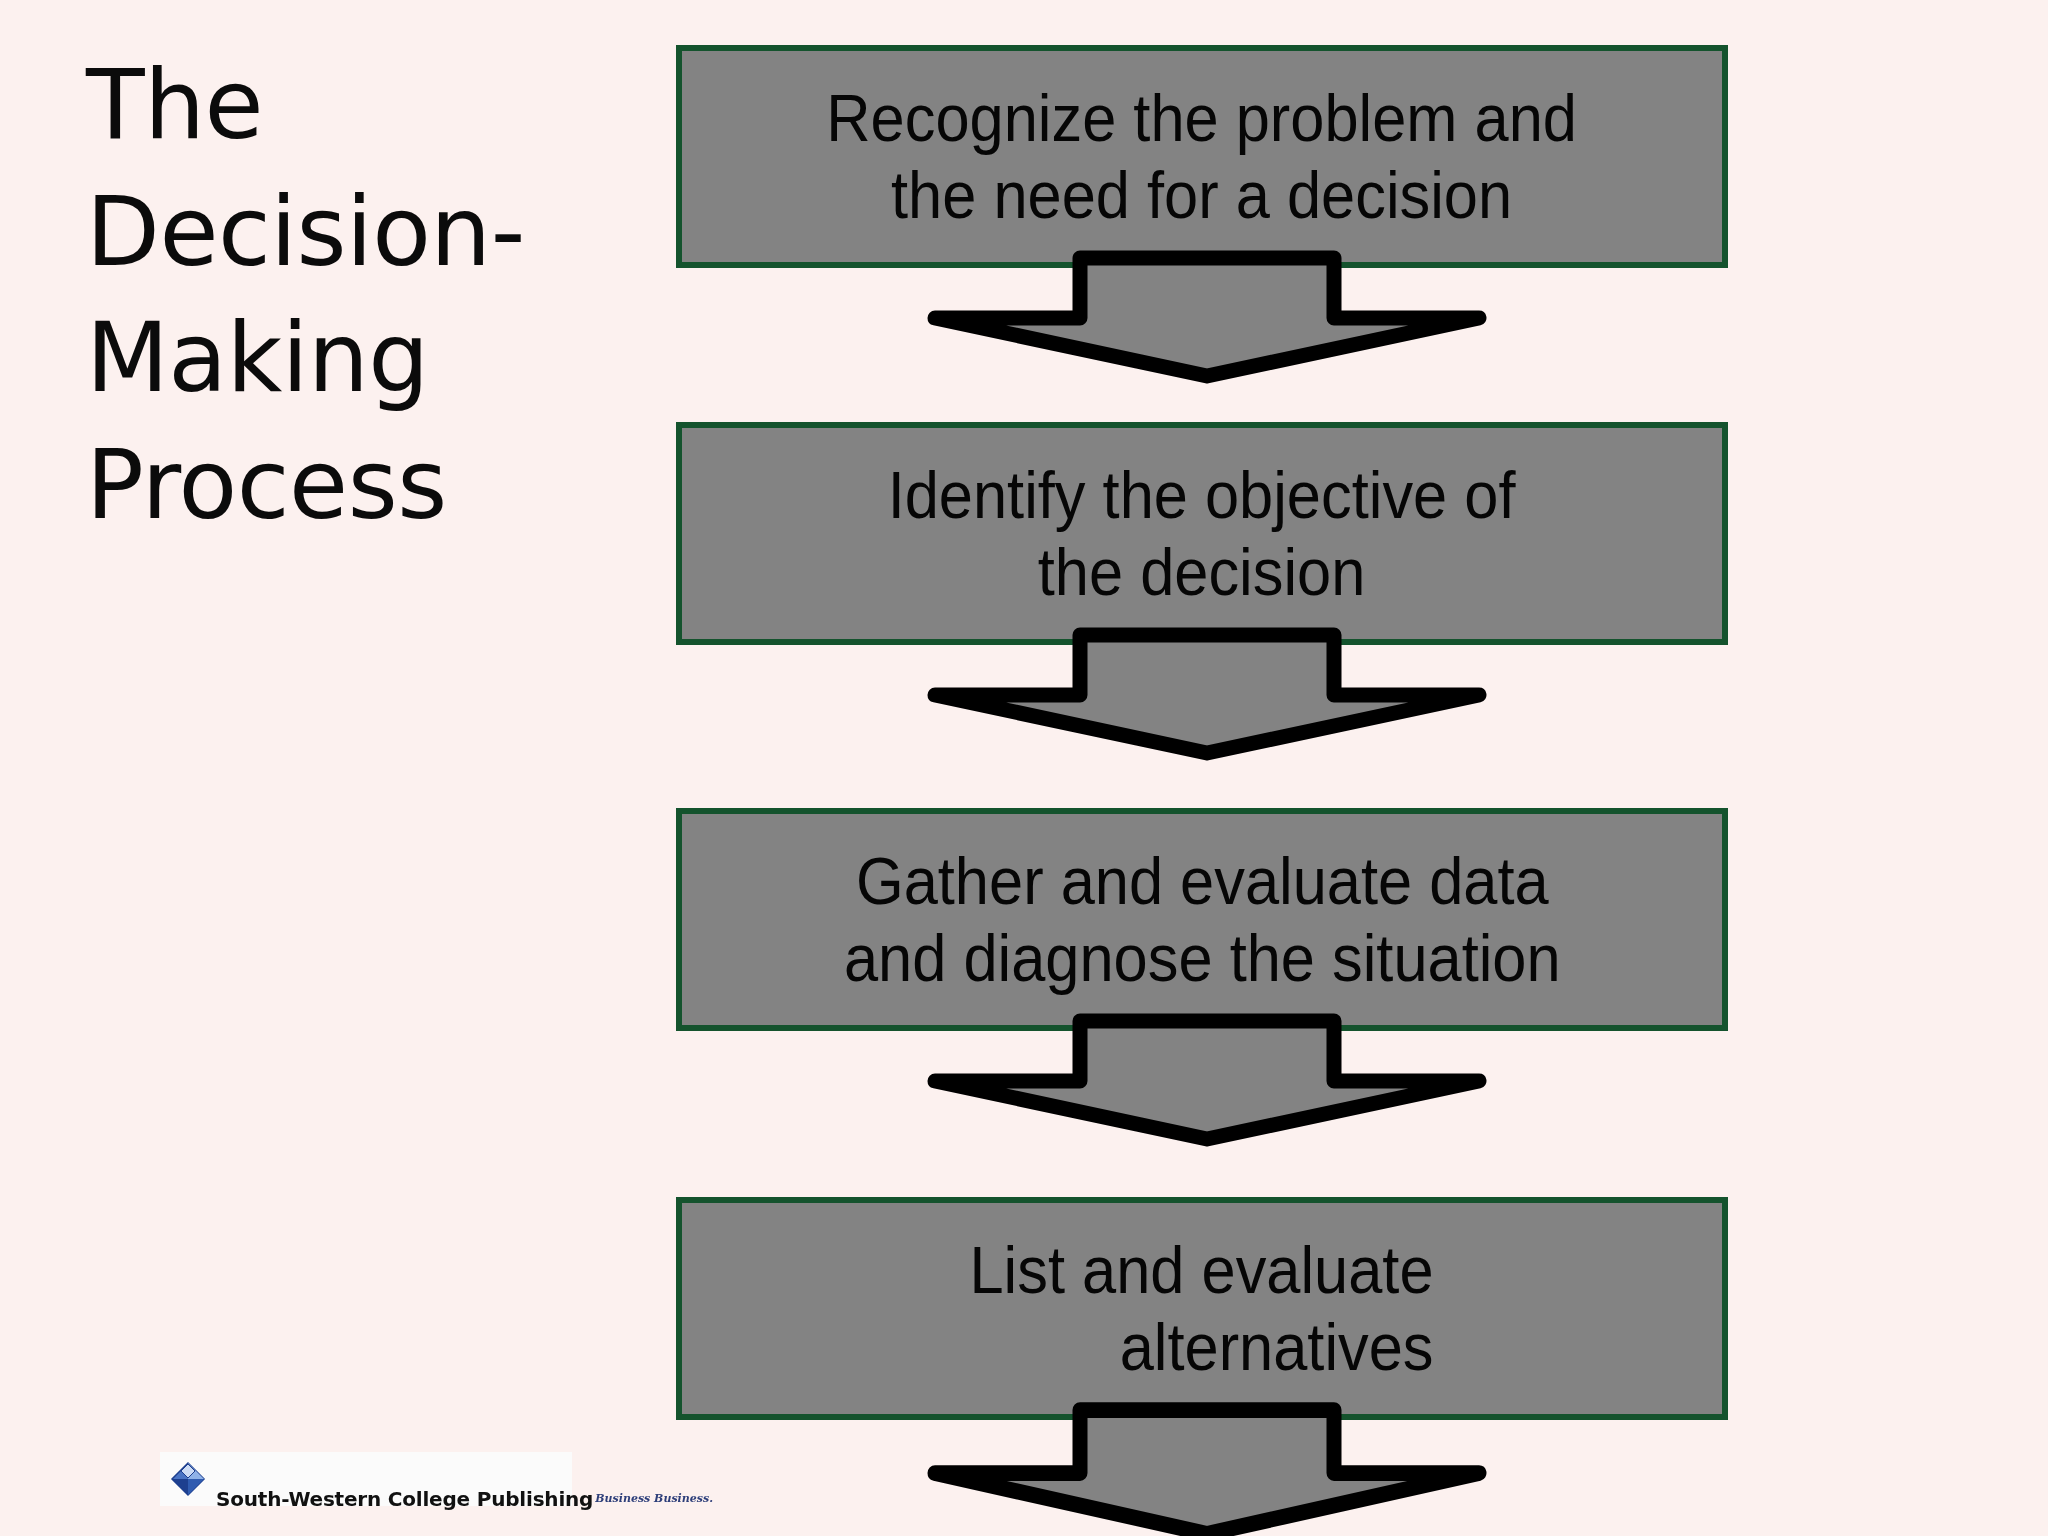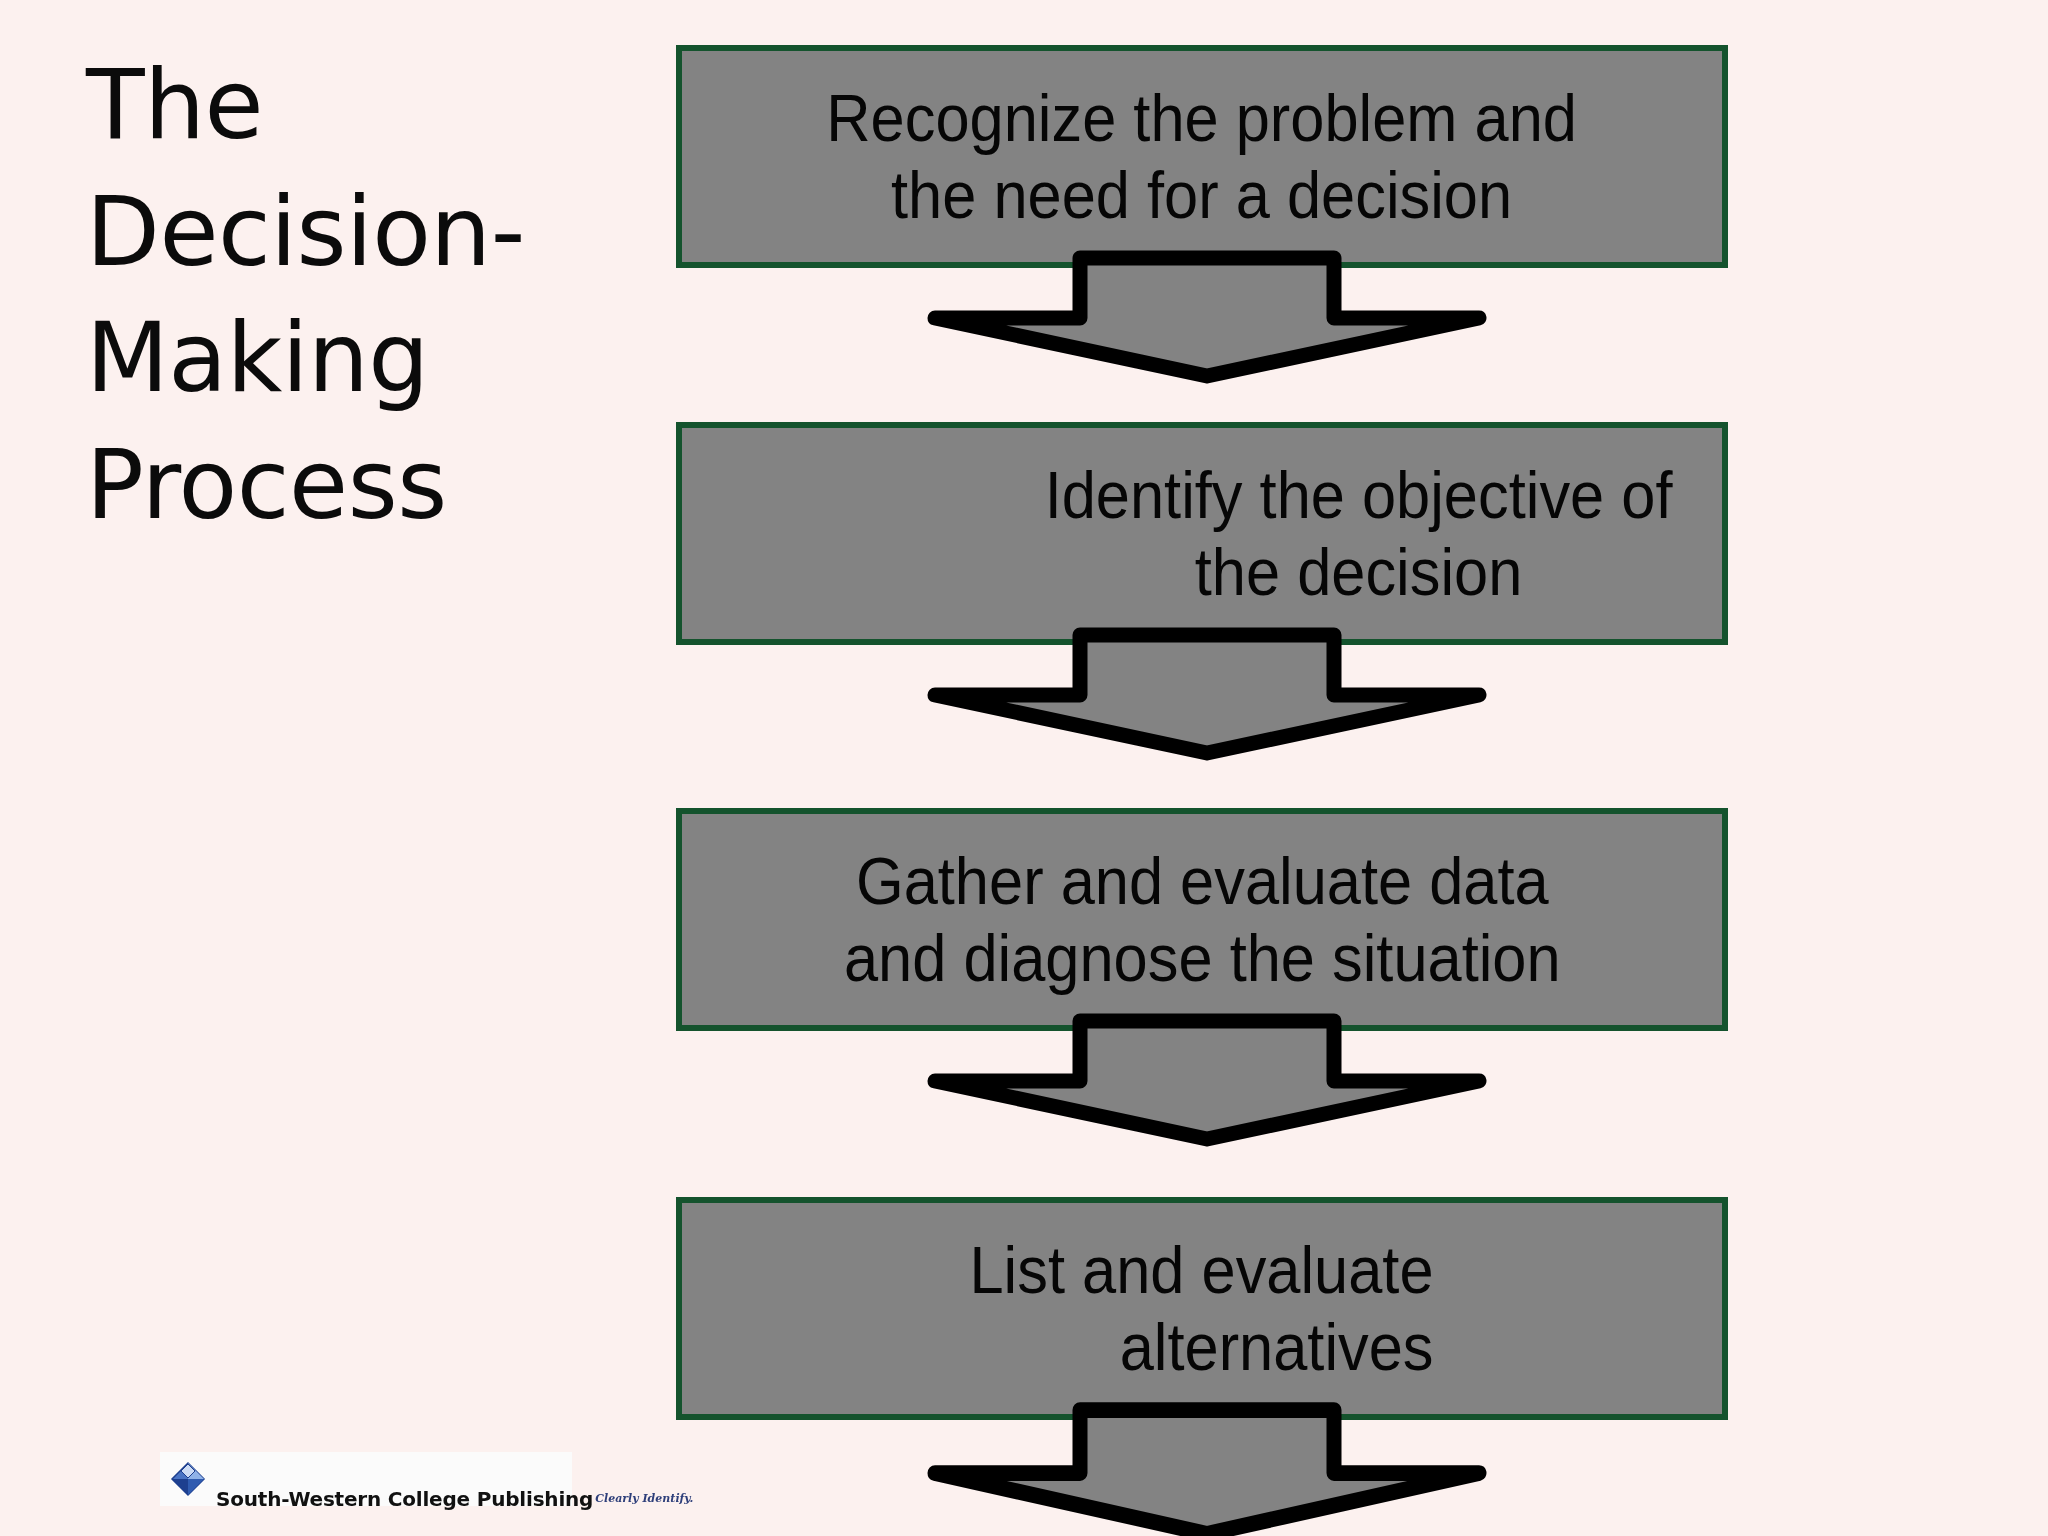--- a/index.html
+++ b/index.html
@@ -156,21 +156,21 @@
 the need for a decision</span>
       </div>
       <div class="flow-arrow" style="top:213px;height:120px;">
         <svg viewBox="0 0 1052 120" preserveAspectRatio="none">
           <path d="M 404 0 L 404 60 L 259 60 L 531 118 L 803 60 L 658 60 L 658 0 Z" fill="#838383" stroke="#000000" stroke-width="15" stroke-linejoin="round" stroke-linecap="round"></path>
         </svg>
       </div>
     </div>
 
     <div class="flow-step" style="top:422px;">
-      <div class="flow-box" style="height:223px;justify-content:flex-end;">
+      <div class="flow-box" style="height:223px;">
         <span class="flow-box-label">Identify the objective of
 the decision</span>
       </div>
       <div class="flow-arrow" style="top:213px;height:120px;">
         <svg viewBox="0 0 1052 120" preserveAspectRatio="none">
           <path d="M 404 0 L 404 60 L 259 60 L 531 118 L 803 60 L 658 60 L 658 0 Z" fill="#838383" stroke="#000000" stroke-width="15" stroke-linejoin="round" stroke-linecap="round"></path>
         </svg>
       </div>
     </div>
 
@@ -205,17 +205,17 @@
       <svg width="40" height="40" viewBox="0 0 40 40">
         <polygon points="20,4 36,20 20,36 4,20" fill="#4a74c4" stroke="#1d3f8f" stroke-width="1.5"></polygon>
         <polygon points="20,4 36,20 20,20" fill="#8fb2e8"></polygon>
         <polygon points="20,20 36,20 20,36" fill="#2f5bb0"></polygon>
         <polygon points="4,20 20,20 20,36" fill="#1d3f8f"></polygon>
         <polygon points="13,12 20,5 27,12 20,19" fill="#cddcf5" stroke="#1d3f8f" stroke-width="1"></polygon>
       </svg>
     </span>
     <span class="logo-text">
       <span class="logo-name">South-Western College Publishing</span>
-      <span class="logo-tagline">Clearly Identify.</span>
+      <span class="logo-tagline">Business Business.</span>
     </span>
   </div>
 
 </div>
 
 </body></html>

